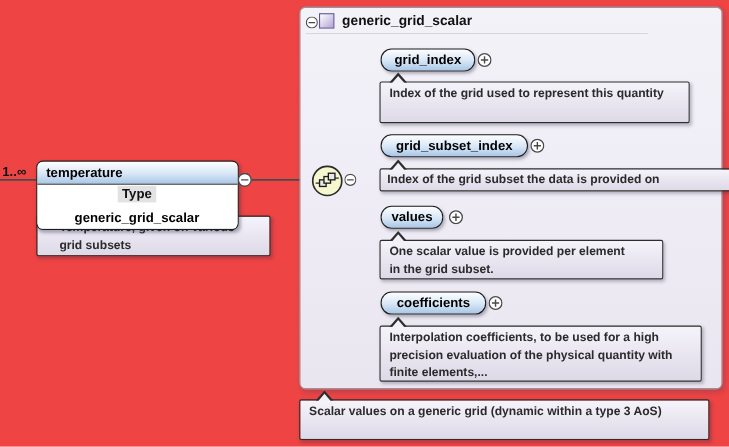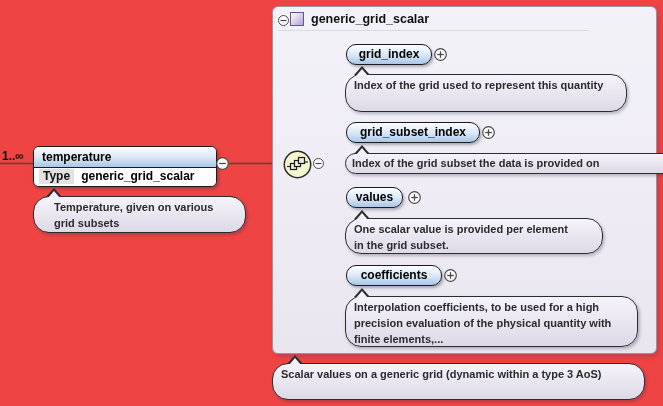--- a/index.html
+++ b/index.html
@@ -38,30 +38,30 @@
   }
   .root-elem .hdr{
     background:linear-gradient(180deg,#ffffff 0%,#d7e6f6 55%,#a8c7e6 100%);
     border-bottom:1.2px solid #1c1c1c;
     font-size:12px; font-weight:bold; color:#000;
     padding:2px 8px 2px 8px; line-height:16px;
   }
   .root-elem .typerow{
     display:flex; align-items:center; gap:7px;
     background:#fff; padding:1px 6px 2px 5px;
-    font-size:12px; font-weight:bold; line-height:15px;
+    font-size:12px; font-weight:bold; line-height:15px;flex-direction:column;
   }
   .root-elem .typelabel{background:#e2e2e2; padding:0 4px; color:#111;}
   .root-elem .typevalue{color:#000;}
 
   
   .note{
     position:absolute; z-index:3; box-sizing:border-box;
     background:linear-gradient(180deg,#f5f3fa 0%,#ddd9e7 100%);
-    border:1.3px solid #2d2d2d; border-radius:16px;
+    border:1.3px solid #2d2d2d; border-radius:2px;
     font-size:11px; font-weight:bold; color:#2b2b2b; line-height:16px;
     padding:2px 8px; box-shadow:1.5px 2px 3px rgba(40,40,70,.28);
   }
   .note .tip{
     position:absolute; top:-9px; width:0; height:0;
     border-left:8px solid transparent; border-right:8px solid transparent;
     border-bottom:9px solid #2d2d2d;
   }
   .note .tip::after{
     content:""; position:absolute; left:-6px; top:2.5px; width:0; height:0;

